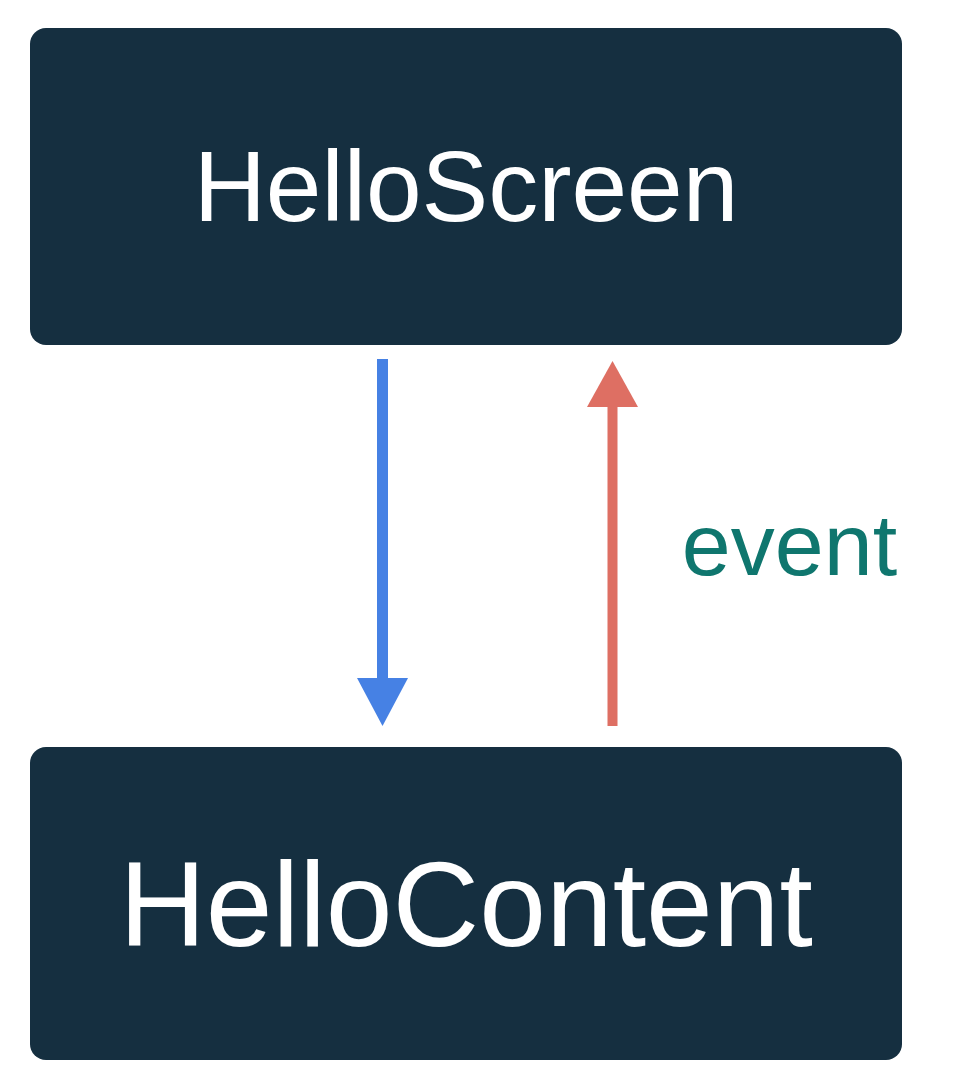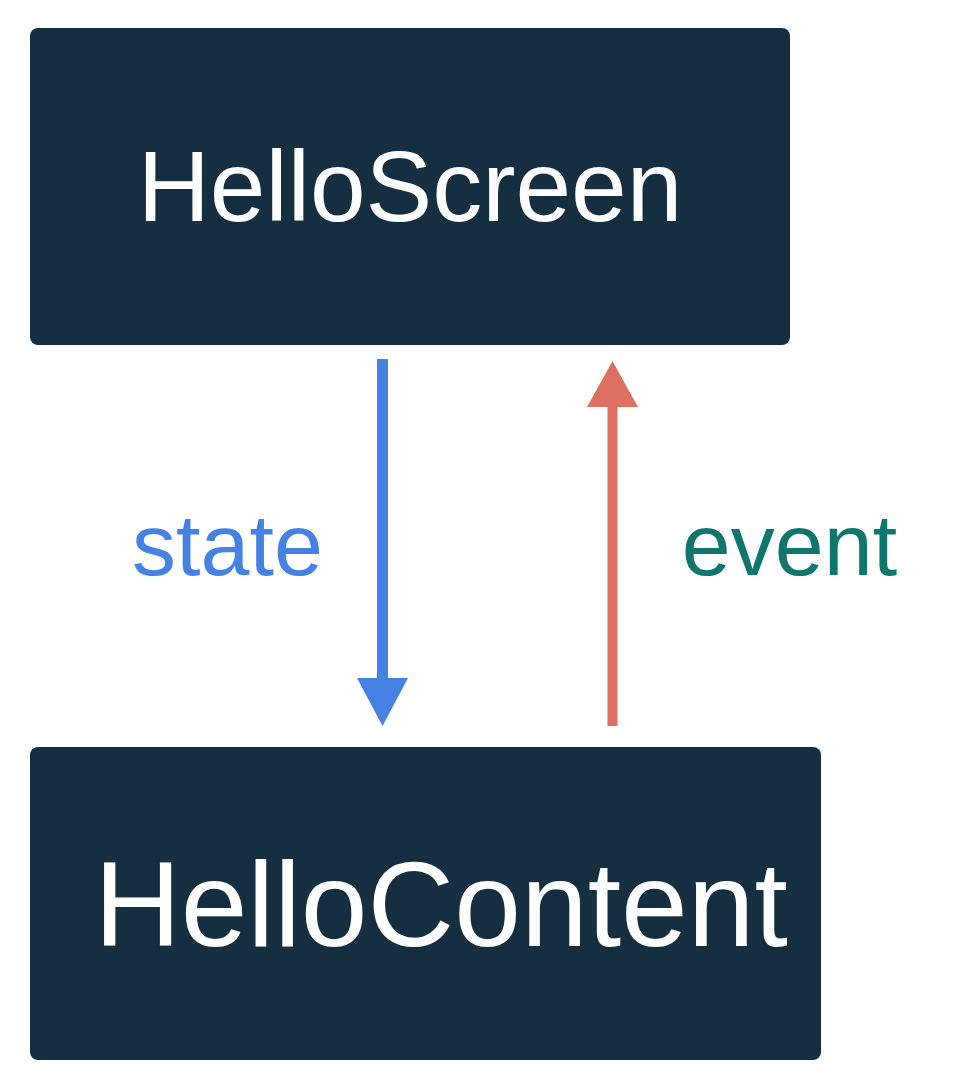--- a/index.html
+++ b/index.html
@@ -11,38 +11,37 @@
   .canvas {
     position: relative;
     width: 958px;
     height: 1078px;
     background: #ffffff;
     overflow: hidden;
   }
   .node {
     position: absolute;
     left: 30px;
-    width: 760px;
+    width: 872px;
     background: #152F40;
-    border-radius: 8px;
+    border-radius: 16px;
     display: flex;
     align-items: center;
     justify-content: center;
     color: #ffffff;
   }
   .node-top {
     top: 28px;
     height: 317px;
     font-size: 100px;
   }
   .node-bottom {
     top: 747px;
     height: 313px;
     font-size: 120px;
-    padding-left: 31px;
   }
   .node .node-label {
     white-space: nowrap;
     letter-spacing: 0px;
   }
   .arrow-layer {
     position: absolute;
     left: 0;
     top: 0;
     width: 958px;
@@ -84,20 +83,19 @@
       <line x1="382.5" y1="359" x2="382.5" y2="684" stroke-width="11" stroke="#4681E4"></line>
       <polygon points="382.5,726 357,678 408,678" fill="#4681E4"></polygon>
     </g>
 
     <g>
       <line x1="612.5" y1="402" x2="612.5" y2="726" stroke-width="10" stroke="#DE6F63"></line>
       <polygon points="612.5,361 587,407 638,407" fill="#DE6F63"></polygon>
     </g>
   </svg>
 
-  <div class="edge-label state-label">state</div>
   <div class="edge-label event-label">event</div>
 
   <div class="node node-bottom">
     <span class="node-label">HelloContent</span>
   </div>
 
 </div>
 
 </body></html>

